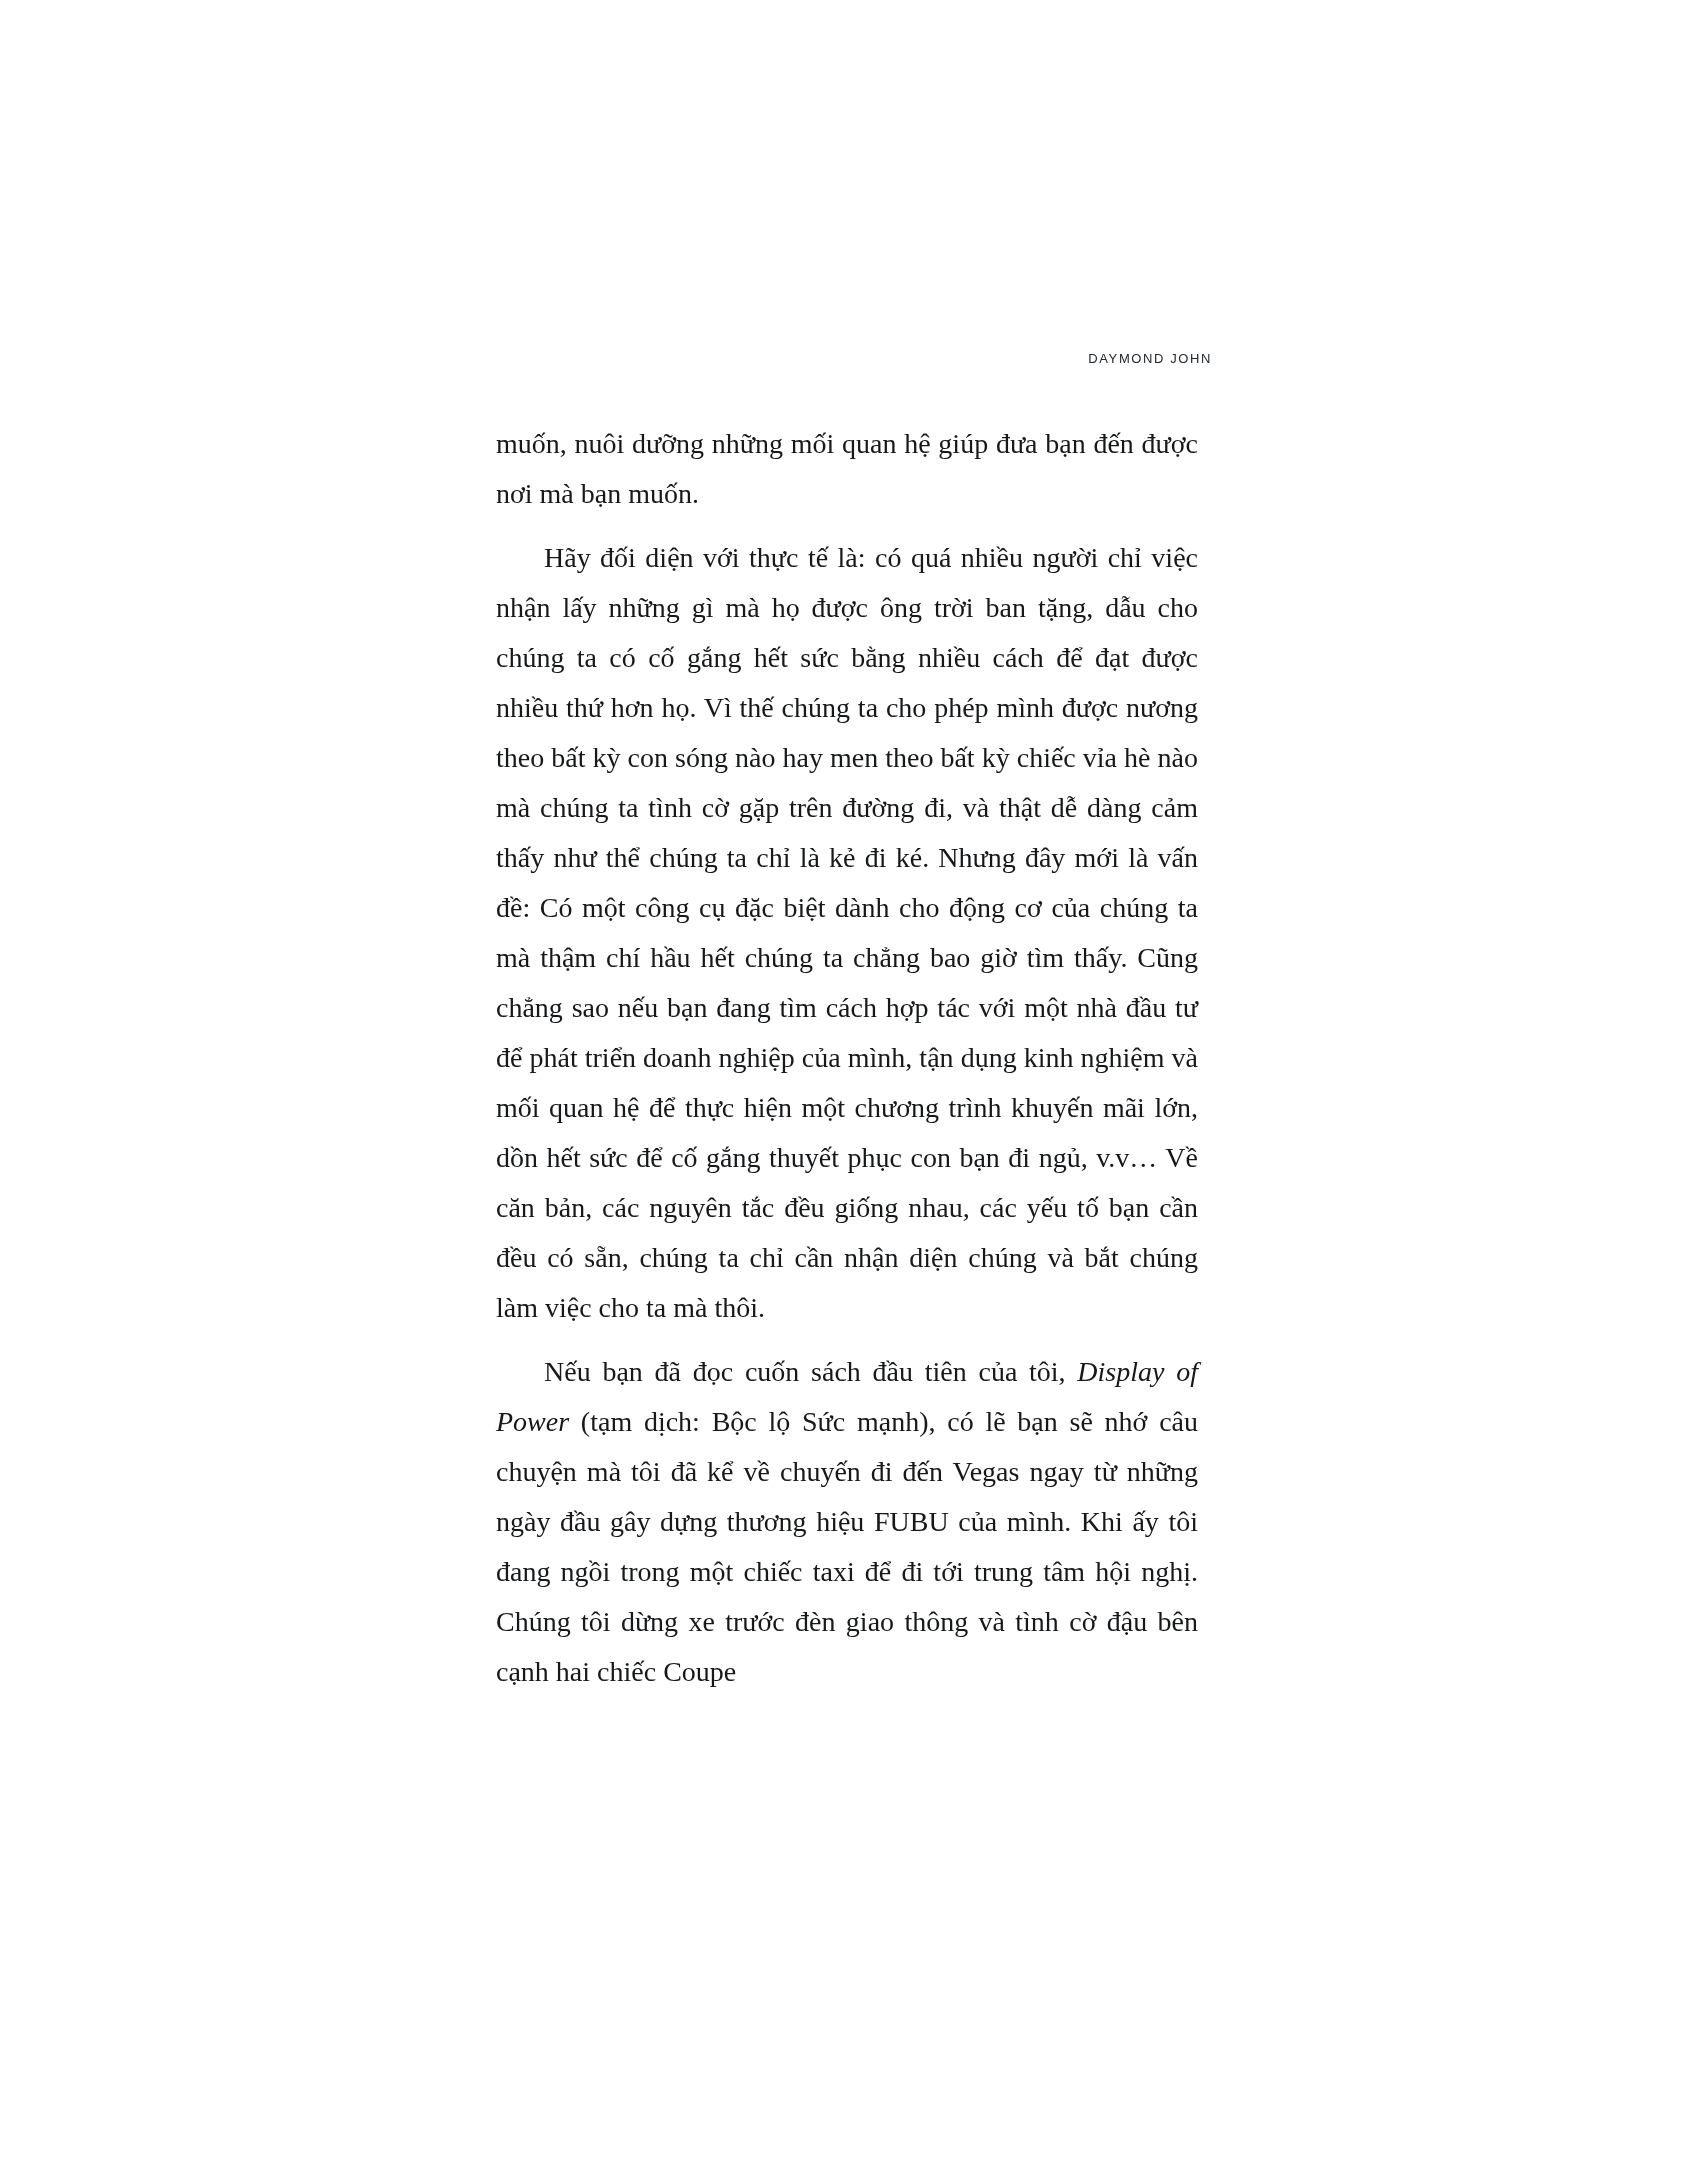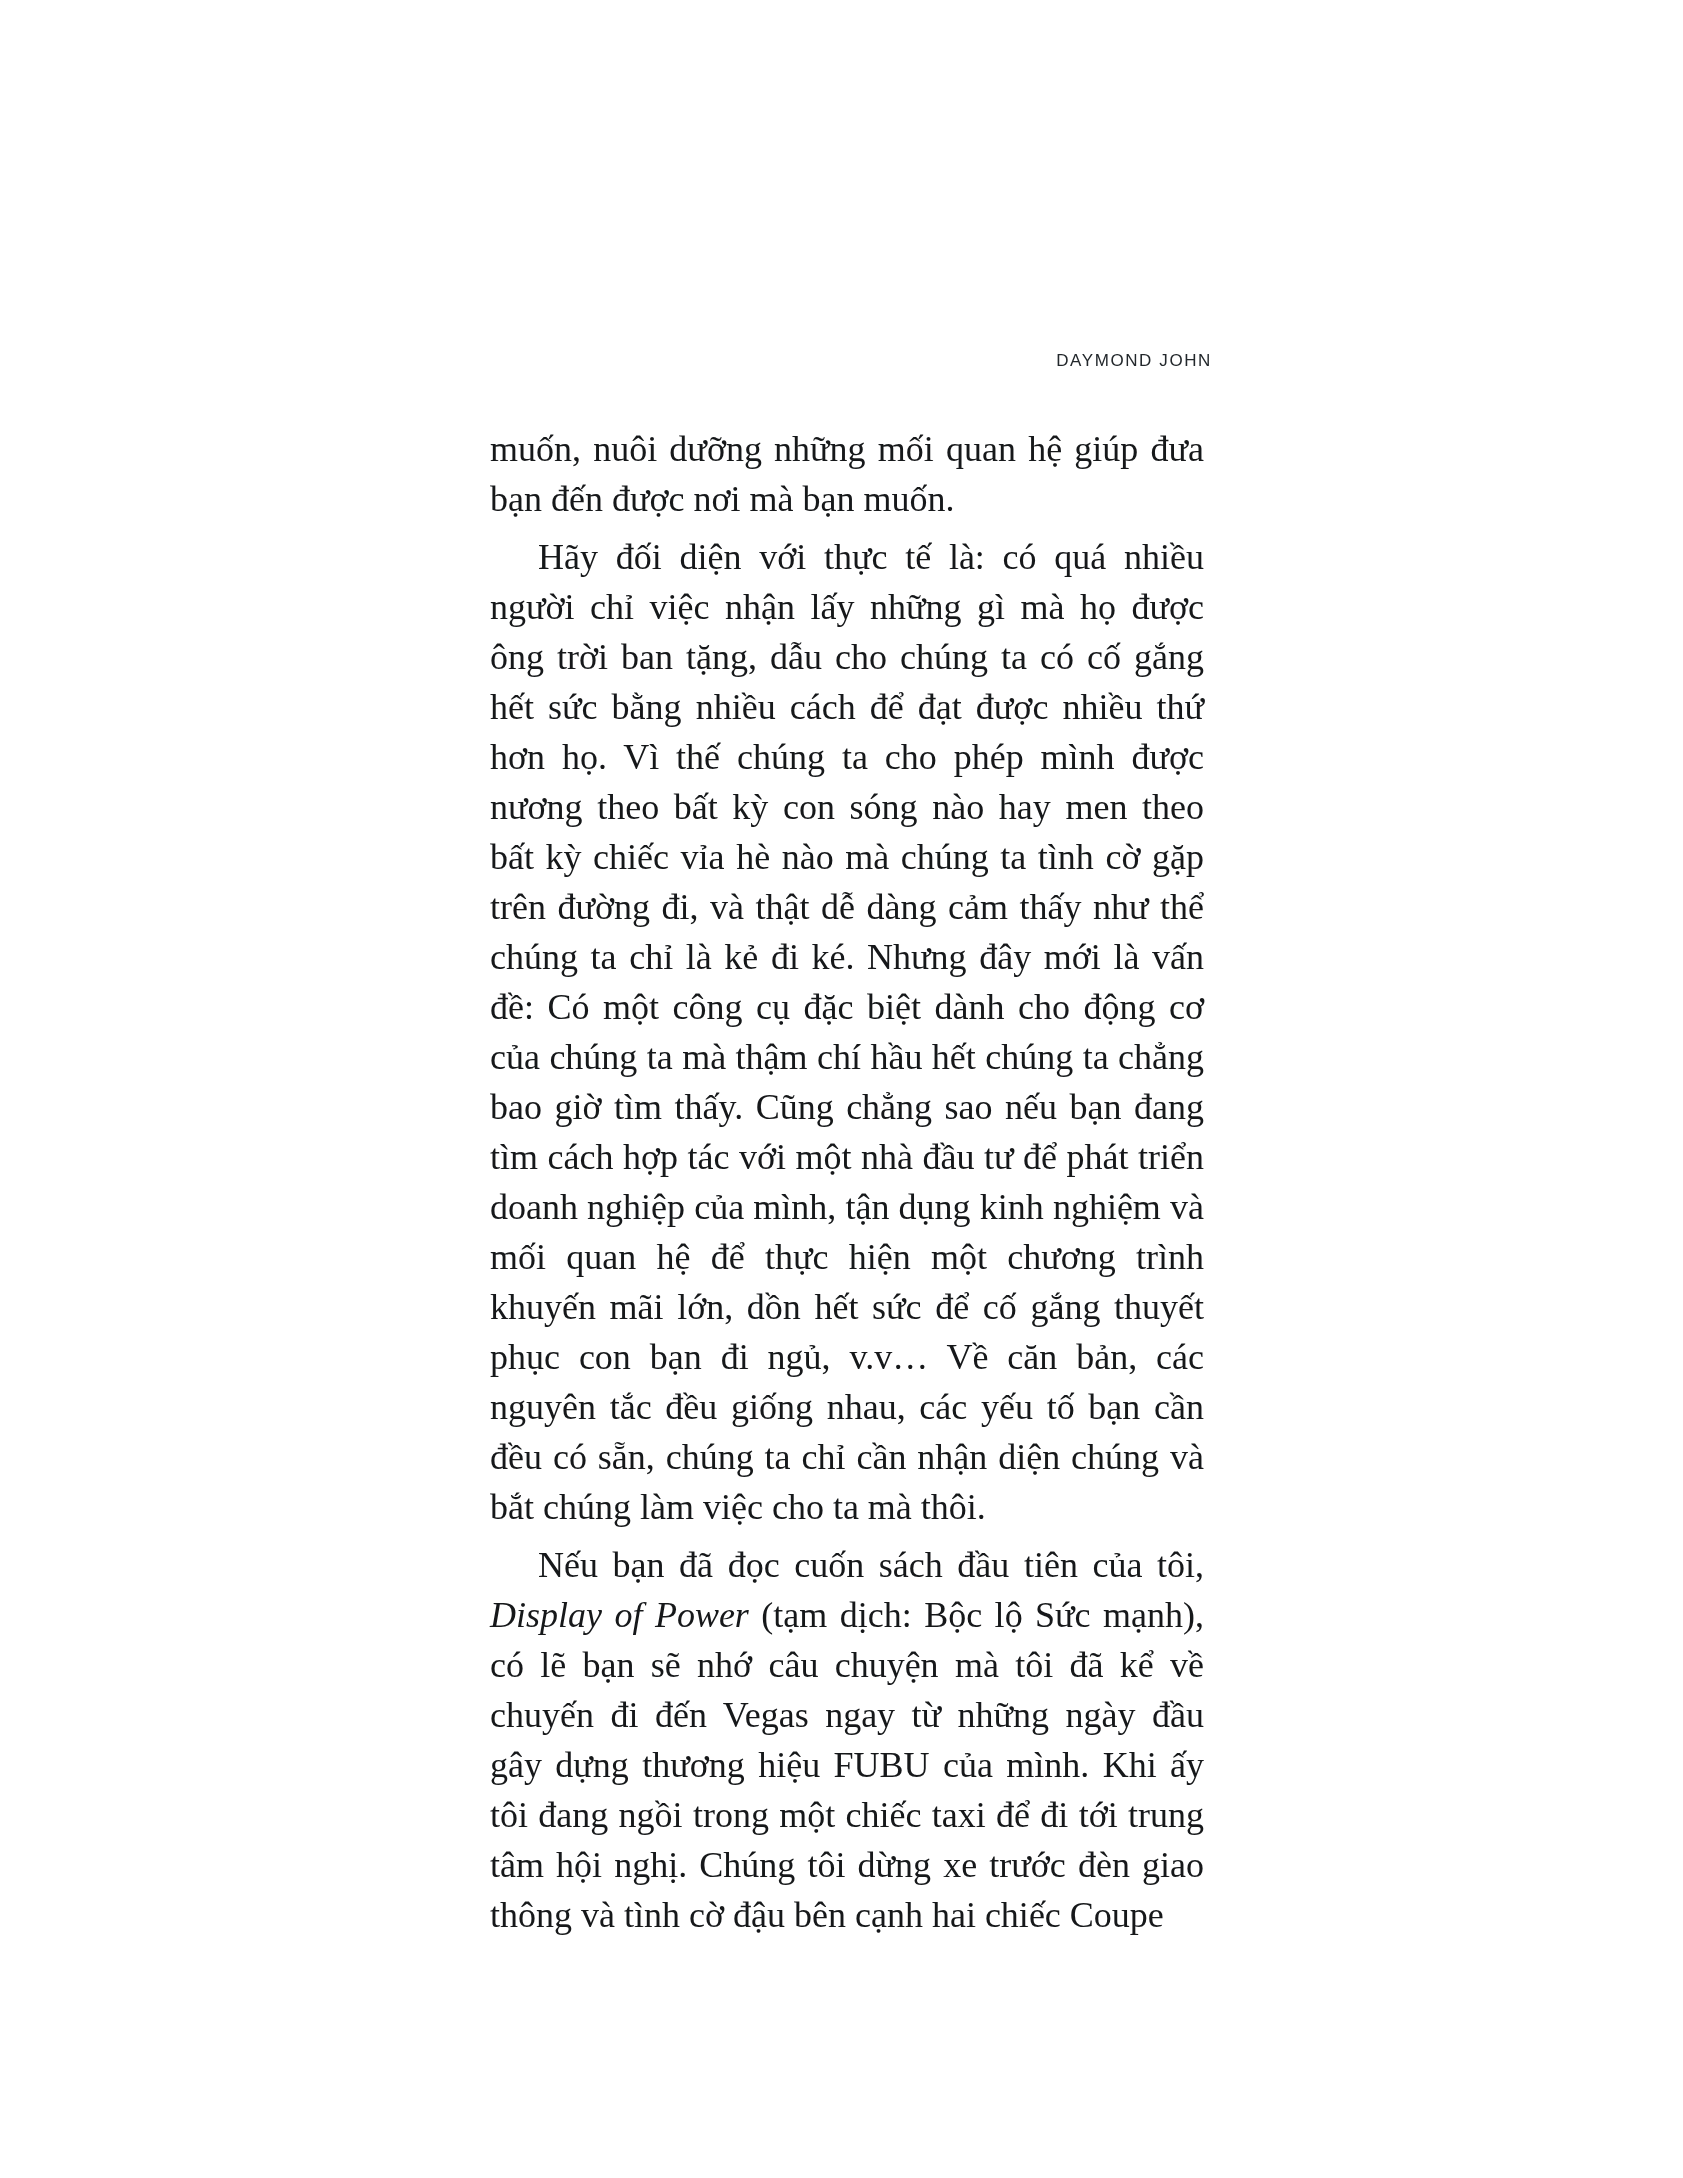--- a/index.html
+++ b/index.html
@@ -22,36 +22,36 @@
     box-sizing: border-box;
   }
   .content-column {
     position: absolute;
     left: 482px;
     top: 351px;
     width: 730px;
   }
   .running-head {
     font-family: "Liberation Sans", sans-serif;
-    font-size: 17px;
+    font-size: 13px;
     letter-spacing: 1.6px;
     color: #23282c;
     text-align: right;
     width: 100%;
     margin: 0 0 53px 0;
     font-weight: 400;
   }
   p.body-text {
     font-family: "Liberation Serif", serif;
-    font-size: 36px;
+    font-size: 28px;
     line-height: 50px;
     color: #16181a;
     text-align: justify;
     text-justify: inter-word;
-    margin: 8px;
+    margin: 14px;
     hyphens: none;
   }
   p.body-text.indent {
     text-indent: 48px;
   }
   p.body-text.cont {
     text-indent: 0;
   }
   .italic {
     font-style: italic;

